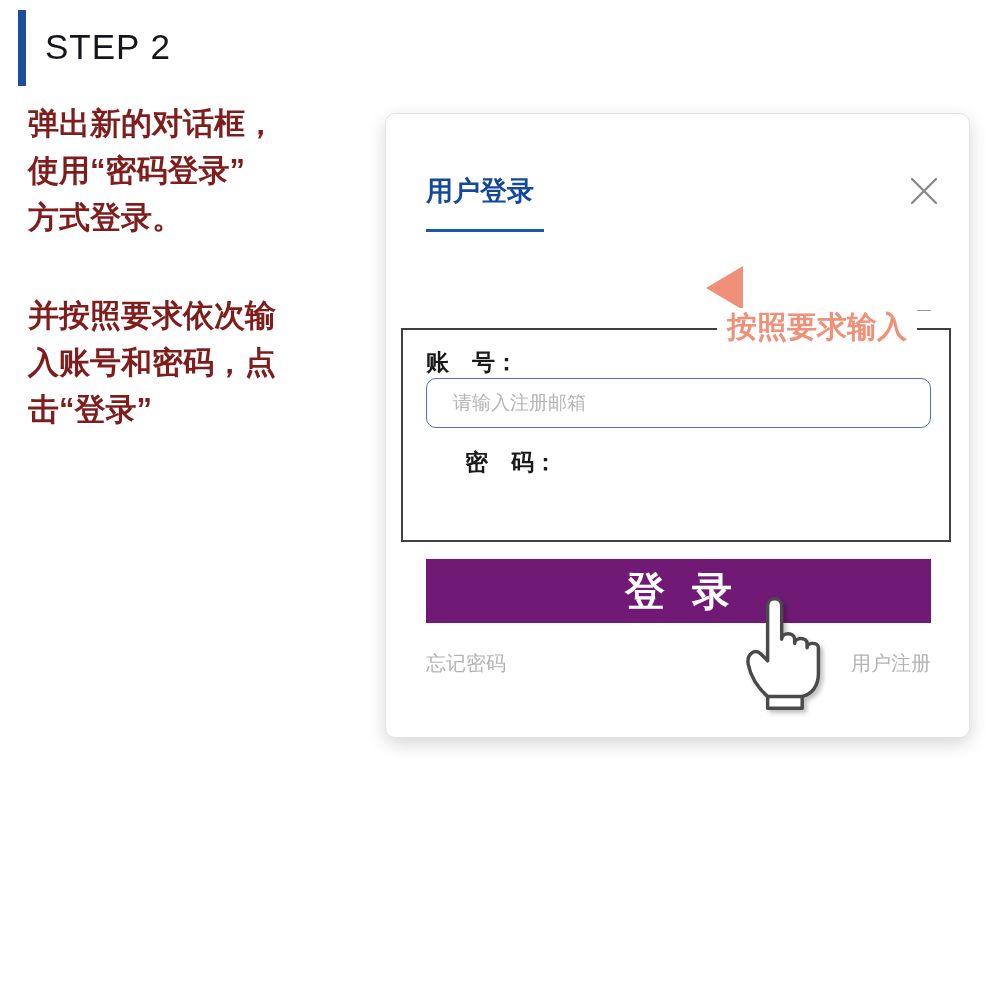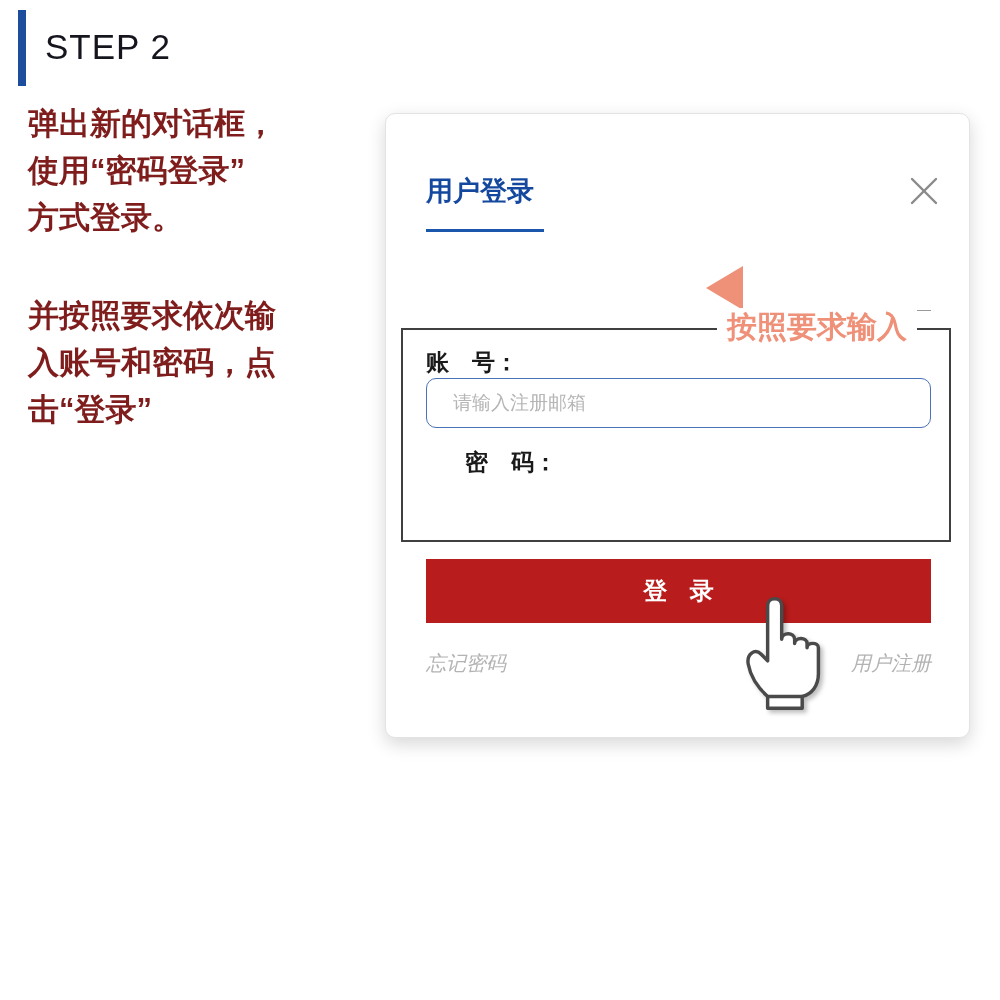--- a/index.html
+++ b/index.html
@@ -43,28 +43,28 @@
   .field-label { position:absolute; left:40px; font-size:23px; font-weight:700; color:#1a1a1a;text-align:right; }
   .lbl-account { top:233px; }
   .lbl-password { top:333px;margin-left:39px; }
   .text-input { position:absolute; left:40px; width:505px; height:50px; border:1.5px solid #4a72b8;
                 border-radius:10px; padding:0 26px; font-size:19px; color:#333; background:#fff; outline:none;
                 font-family:"Liberation Sans","DejaVu Sans",sans-serif; }
   .text-input::placeholder { color:#b5b5b5; }
   .inp-account { top:264px; }
   .inp-password { top:364px; }
 
-  .login-btn { position:absolute; left:40px; top:445px; width:505px; height:64px; background:#b91c1c;
-               border:none; color:#fff; font-size:24px; font-weight:700; letter-spacing:8px; text-indent:8px;
+  .login-btn { position:absolute; left:40px; top:445px; width:505px; height:64px; background:#701a75;
+               border:none; color:#fff; font-size:40px; font-weight:700; letter-spacing:8px; text-indent:8px;
                display:flex; align-items:center; justify-content:center; cursor:pointer;
                font-family:"Liberation Sans","DejaVu Sans",sans-serif; }
 
   .footer-links { position:absolute; left:40px; top:536px; width:505px; display:flex;
                   justify-content:space-between; font-size:20px; color:#b3b3b3; }
-  .footer-links span { cursor:pointer;font-style:italic; }
+  .footer-links span { cursor:pointer; }
 
   
   .hand-cursor { position:absolute; left:346px; top:470px; width:108px; height:132px; z-index:6;
                  pointer-events:none; filter:drop-shadow(3px 3px 2px rgba(0,0,0,0.25)); }
 </style>
 </head>
 <body>
 
 <div id="canvas">
 

